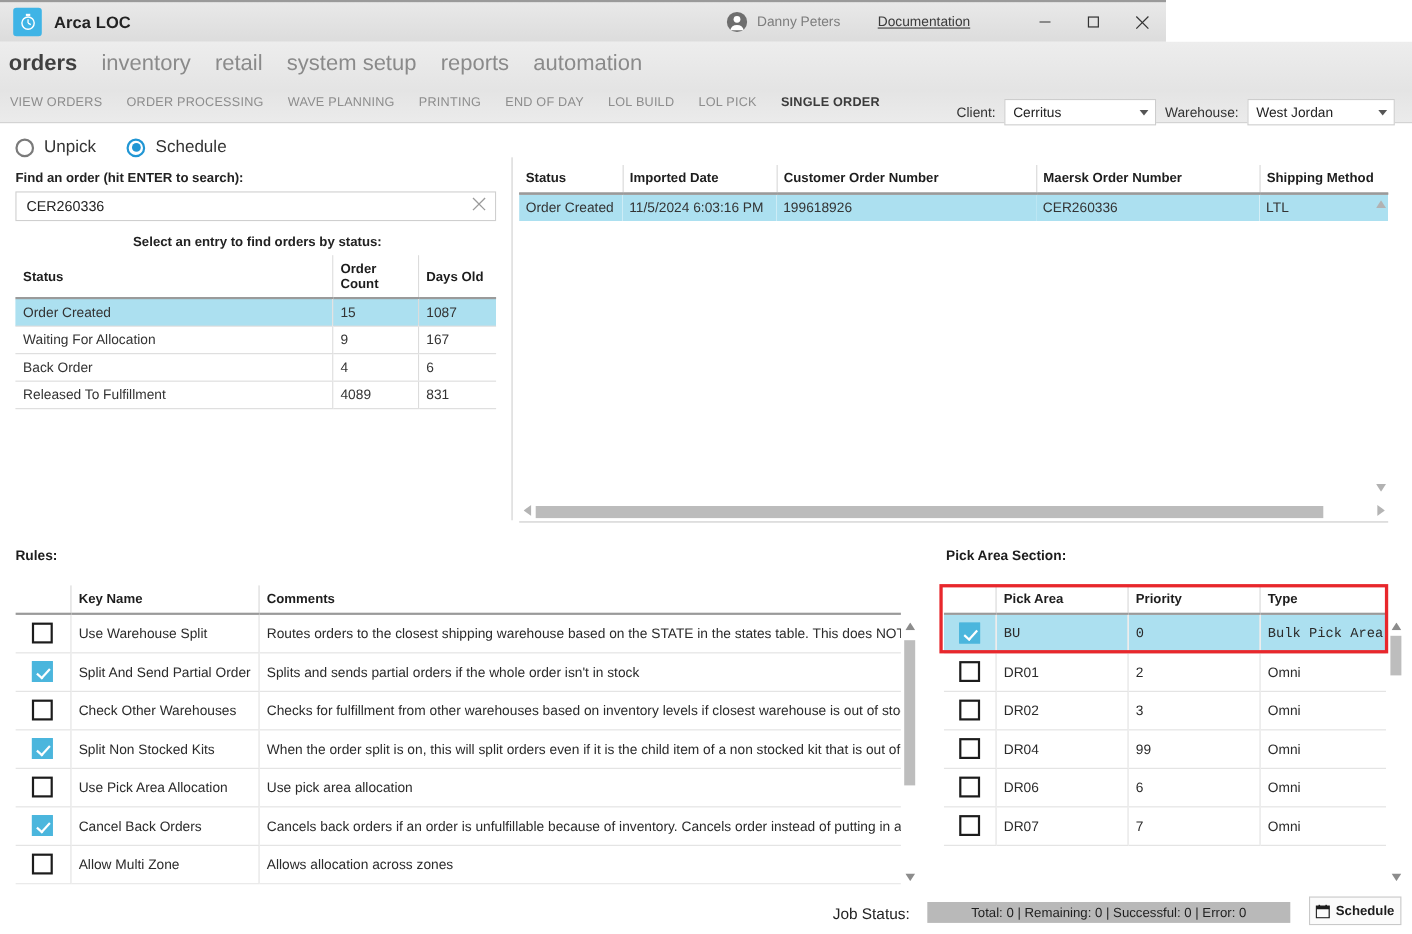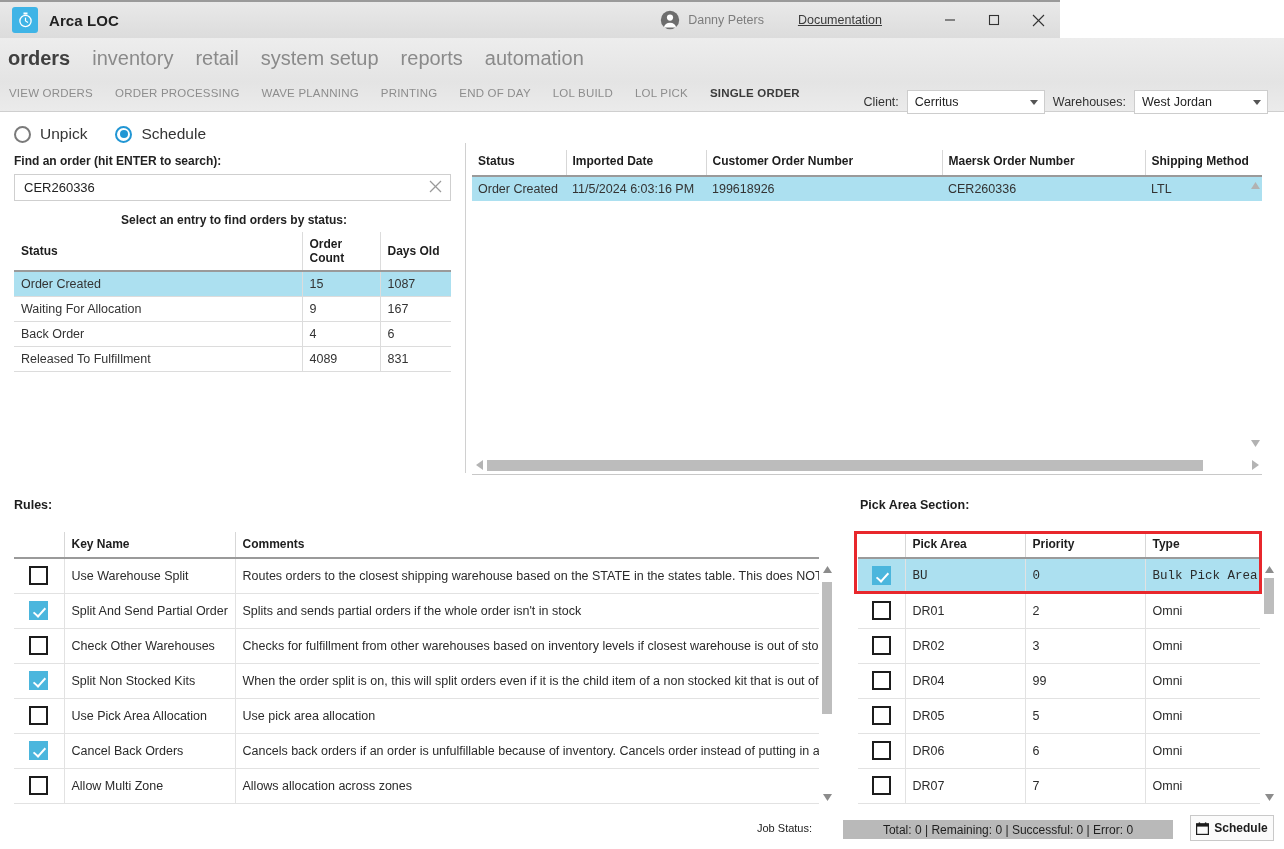--- a/index.html
+++ b/index.html
@@ -239,21 +239,21 @@
   .redbox {
     position: absolute; left: 854px; top: 531px; width: 408px; height: 63px;
     border: 3px solid #e8272c; pointer-events: none; z-index: 5;
   }
   .pick-vscroll {
     position: absolute; left: 1262px; top: 562px; width: 14px; height: 242px;
   }
 
   
   .jobstatus-label {
-    position: absolute; left: 757px; top: 822px; font-size: 11px; color: #222;
+    position: absolute; left: 757px; top: 822px; font-size: 14px; color: #222;
   }
   .jobstatus-bar {
     position: absolute; left: 843px; top: 820px; width: 330px; height: 19px;
     background: #b9b9b9; display: flex; align-items: center; justify-content: center;
     font-size: 12px; color: #1f1f1f;
   }
   .schedule-btn {
     position: absolute; left: 1190px; top: 815px; width: 84px; height: 26px;
     background: #fbfbfb; border: 1px solid #c9c9c9;
     display: flex; align-items: center; justify-content: center; gap: 5px;
@@ -324,21 +324,21 @@
     <a>LOL PICK</a>
     <a class="active">SINGLE ORDER</a>
   </nav>
 
   <div class="selectors">
     <span>Client:</span>
     <div class="sel-box sel-client">
       <span>Cerritus</span>
       <span class="caret"></span>
     </div>
-    <span>Warehouses:</span>
+    <span>Warehouse:</span>
     <div class="sel-box sel-wh">
       <span>West Jordan</span>
       <span class="caret"></span>
     </div>
   </div>
 </div>
 
 <div class="left-top">
   <div class="radios">
     <label class="radio">
@@ -572,26 +572,20 @@
         <td>Omni</td>
       </tr>
       <tr>
         <td class="cb-cell"><span class="chk"></span></td>
         <td>DR04</td>
         <td>99</td>
         <td>Omni</td>
       </tr>
       <tr>
         <td class="cb-cell"><span class="chk"></span></td>
-        <td>DR05</td>
-        <td>5</td>
-        <td>Omni</td>
-      </tr>
-      <tr>
-        <td class="cb-cell"><span class="chk"></span></td>
         <td>DR06</td>
         <td>6</td>
         <td>Omni</td>
       </tr>
       <tr>
         <td class="cb-cell"><span class="chk"></span></td>
         <td>DR07</td>
         <td>7</td>
         <td>Omni</td>
       </tr>

